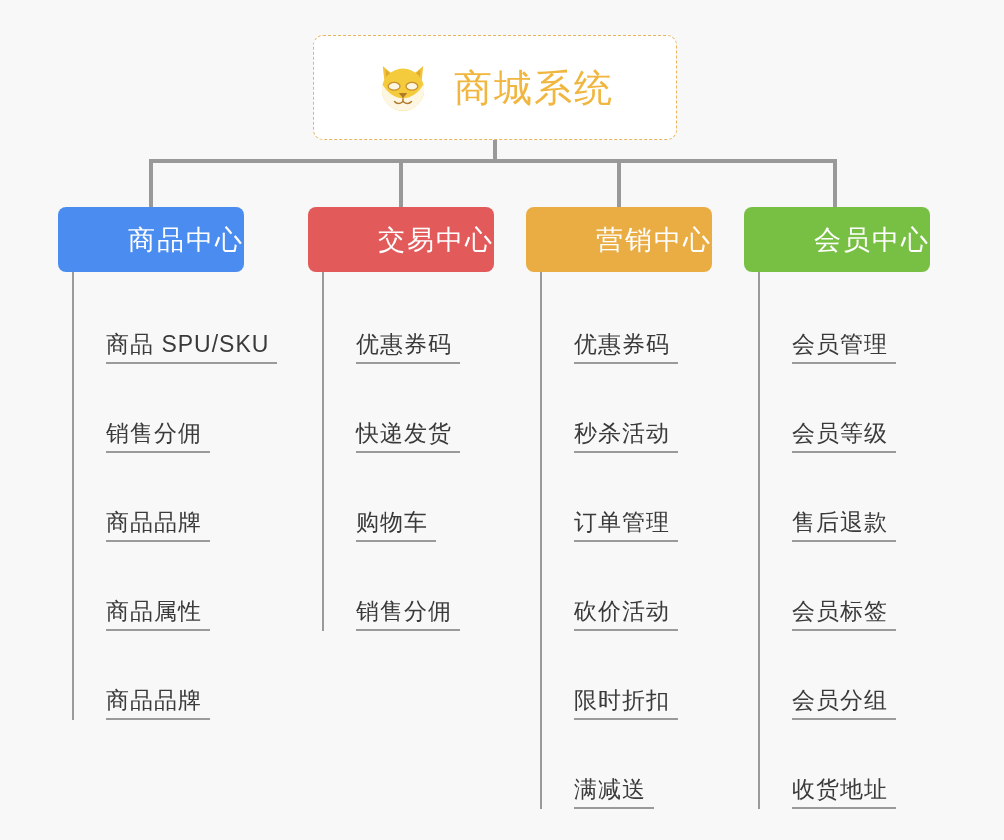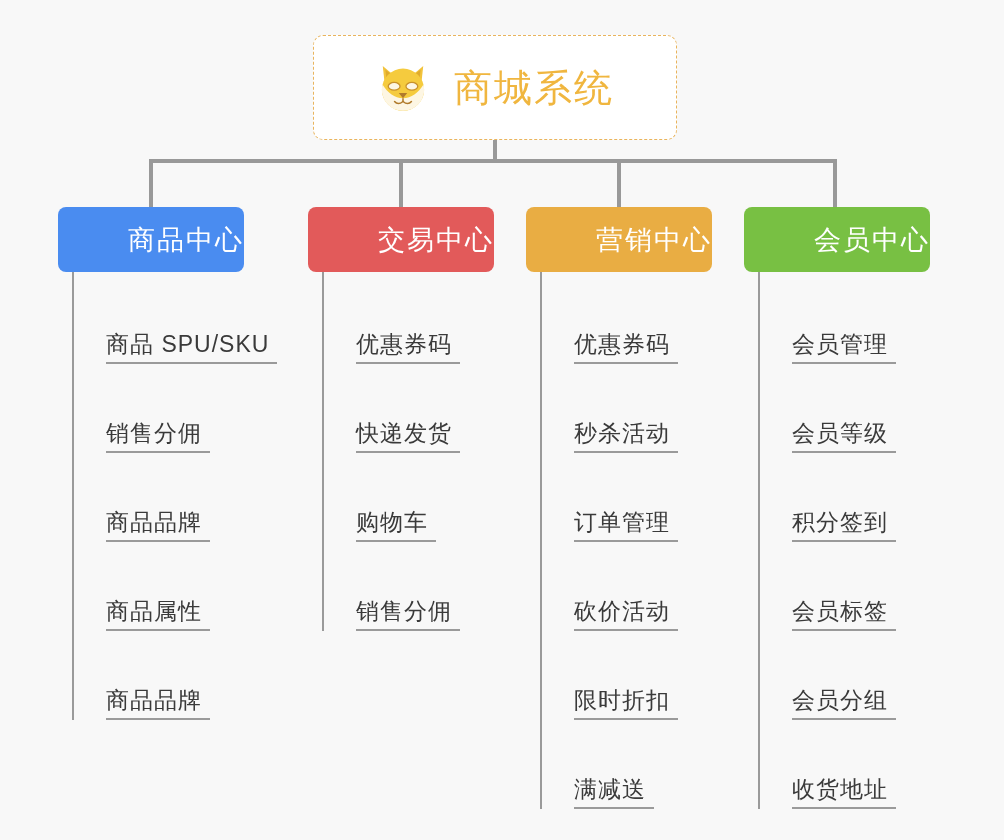--- a/index.html
+++ b/index.html
@@ -222,21 +222,21 @@
       <span>会员中心</span>
     </div>
     <div class="branch-items">
       <div class="leaf">
           <span class="leaf-label">会员管理</span>
         </div>
       <div class="leaf">
           <span class="leaf-label">会员等级</span>
         </div>
       <div class="leaf">
-          <span class="leaf-label">积分签到</span>
+          <span class="leaf-label">售后退款</span>
         </div>
       <div class="leaf">
           <span class="leaf-label">会员标签</span>
         </div>
       <div class="leaf">
           <span class="leaf-label">会员分组</span>
         </div>
       <div class="leaf">
           <span class="leaf-label">收货地址</span>
         </div>

